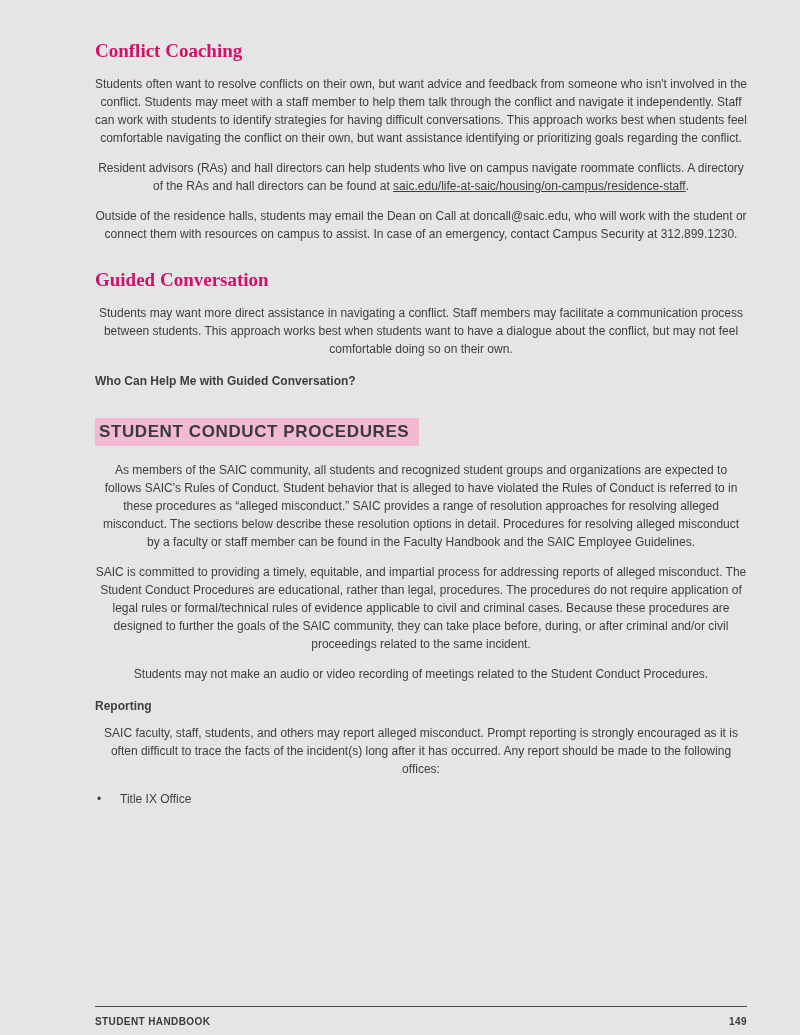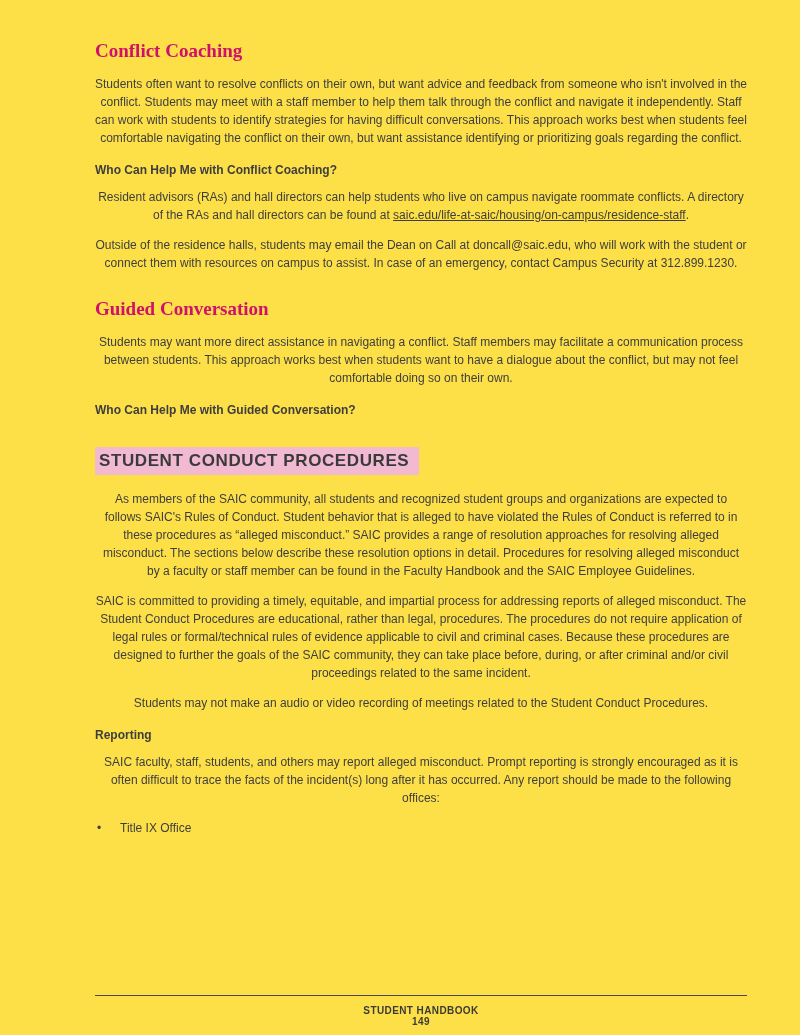--- a/index.html
+++ b/index.html
@@ -1,21 +1,21 @@
 <!DOCTYPE html>
 <html><head>
 <meta charset="utf-8">
 <style>
   * { box-sizing: border-box; }
   html, body { margin: 0; padding: 0; background: #ffffff; }
   .page {
     position: relative;
     width: 800px;
     height: 1035px;
-    background: #fde047;
+    background: #e5e5e5;
     font-family: "Liberation Sans", sans-serif;
     color: #3e3e3e;
     overflow: hidden;
   }
   .content {
     position: absolute;
     top: 40px;
     left: 95px;
     right: 53px;
   }
@@ -84,39 +84,37 @@
   }
   .footer-rule {
     border-top: 1px solid #4a4a4a;
     height: 0;
   }
   .footer-row {
     display: flex;
     justify-content: space-between;
     align-items: center;
     padding-top: 9px;
-    flex-direction: column;
   }
   .footer-row span {
     font-size: 10px;
     font-weight: bold;
     letter-spacing: 0.4px;
     color: #3a3a3a;
   }
 </style>
 </head>
 <body>
 
 <div class="page">
   <main class="content">
 
     <section class="section">
       <h2 class="serif-heading">Conflict Coaching</h2>
       <p>Students often want to resolve conflicts on their own, but want advice and feedback from someone who isn't involved in the conflict. Students may meet with a staff member to help them talk through the conflict and navigate it independently. Staff can work with students to identify strategies for having difficult conversations. This approach works best when students feel comfortable navigating the conflict on their own, but want assistance identifying or prioritizing goals regarding the conflict.</p>
-      <h3 class="subheading">Who Can Help Me with Conflict Coaching?</h3>
       <p><span>Resident advisors (RAs) and hall directors can help students who live on campus navigate roommate conflicts. A directory of the RAs and hall directors can be found at </span><a href="#" class="doc-link">saic.edu/life-at-saic/housing/on-campus/residence-staff</a><span>.</span></p>
       <p>Outside of the residence halls, students may email the Dean on Call at doncall@saic.edu, who will work with the student or connect them with resources on campus to assist. In case of an emergency, contact Campus Security at 312.899.1230.</p>
     </section>
 
     <section class="section">
       <h2 class="serif-heading">Guided Conversation</h2>
       <p>Students may want more direct assistance in navigating a conflict. Staff members may facilitate a communication process between students. This approach works best when students want to have a dialogue about the conflict, but may not feel comfortable doing so on their own.</p>
       <h3 class="subheading">Who Can Help Me with Guided Conversation?</h3>
     </section>
 

